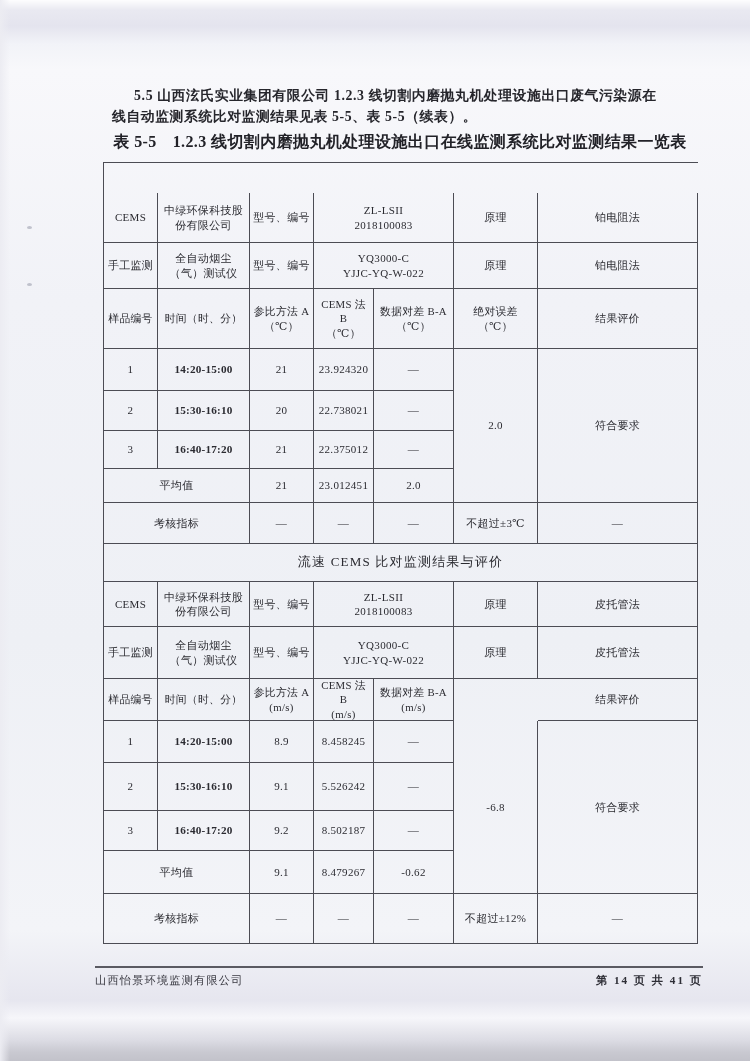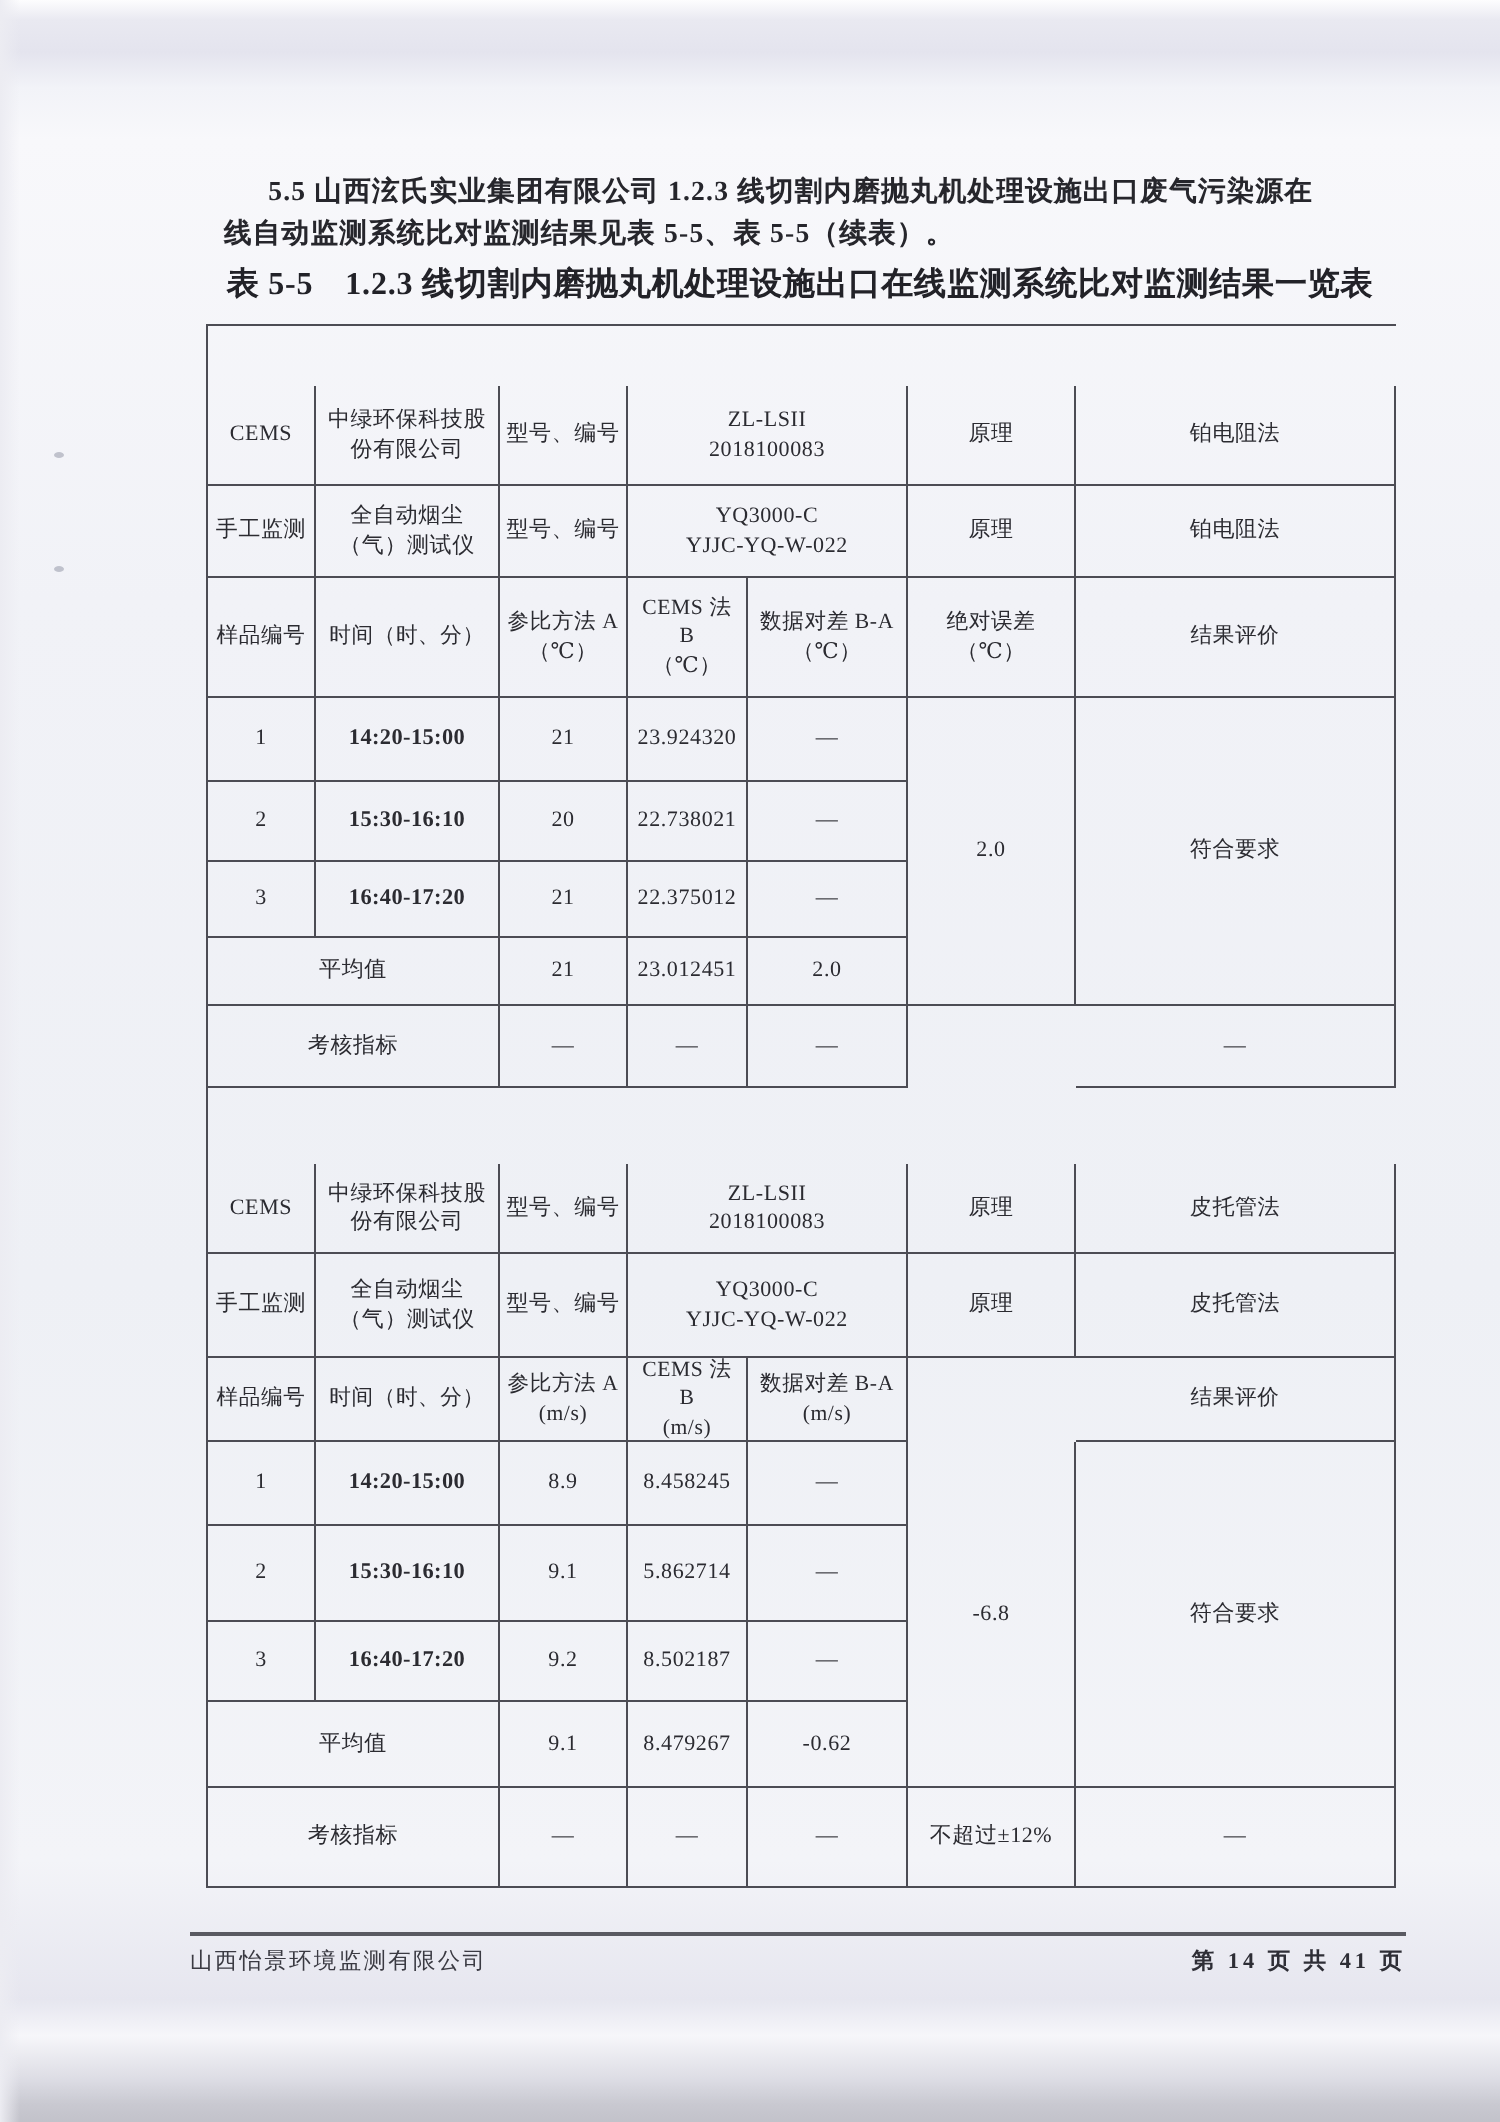--- a/index.html
+++ b/index.html
@@ -147,22 +147,24 @@
 
     <div class="cell c12 r8">平均值</div>
     <div class="cell num c3 r8">21</div>
     <div class="cell num c4 r8">23.012451</div>
     <div class="cell num c5 r8">2.0</div>
 
     <div class="cell c12 r9">考核指标</div>
     <div class="cell num c3 r9">—</div>
     <div class="cell num c4 r9">—</div>
     <div class="cell num c5 r9">—</div>
+    <div class="cell c6 r9">不超过±3℃</div>
     <div class="cell num c7 r9">—</div>
 
+    <div class="cell title-cell ca r10">流速 CEMS 比对监测结果与评价</div>
 
     <div class="cell c1 r11">CEMS</div>
     <div class="cell c2 r11">中绿环保科技股份有限公司</div>
     <div class="cell c3 r11">型号、编号</div>
     <div class="cell c45 r11">
       <span>ZL-LSII</span>
       <span>2018100083</span>
     </div>
     <div class="cell c6 r11">原理</div>
     <div class="cell c7 r11">皮托管法</div>
@@ -197,21 +199,21 @@
     <div class="cell time c2 r14">14:20-15:00</div>
     <div class="cell num c3 r14">8.9</div>
     <div class="cell num c4 r14">8.458245</div>
     <div class="cell num c5 r14">—</div>
     <div class="cell num c6 r14s4">-6.8</div>
     <div class="cell c7 r14s4">符合要求</div>
 
     <div class="cell num c1 r15">2</div>
     <div class="cell time c2 r15">15:30-16:10</div>
     <div class="cell num c3 r15">9.1</div>
-    <div class="cell num c4 r15">5.862714</div>
+    <div class="cell num c4 r15">5.526242</div>
     <div class="cell num c5 r15">—</div>
 
     <div class="cell num c1 r16">3</div>
     <div class="cell time c2 r16">16:40-17:20</div>
     <div class="cell num c3 r16">9.2</div>
     <div class="cell num c4 r16">8.502187</div>
     <div class="cell num c5 r16">—</div>
 
     <div class="cell c12 r17">平均值</div>
     <div class="cell num c3 r17">9.1</div>

